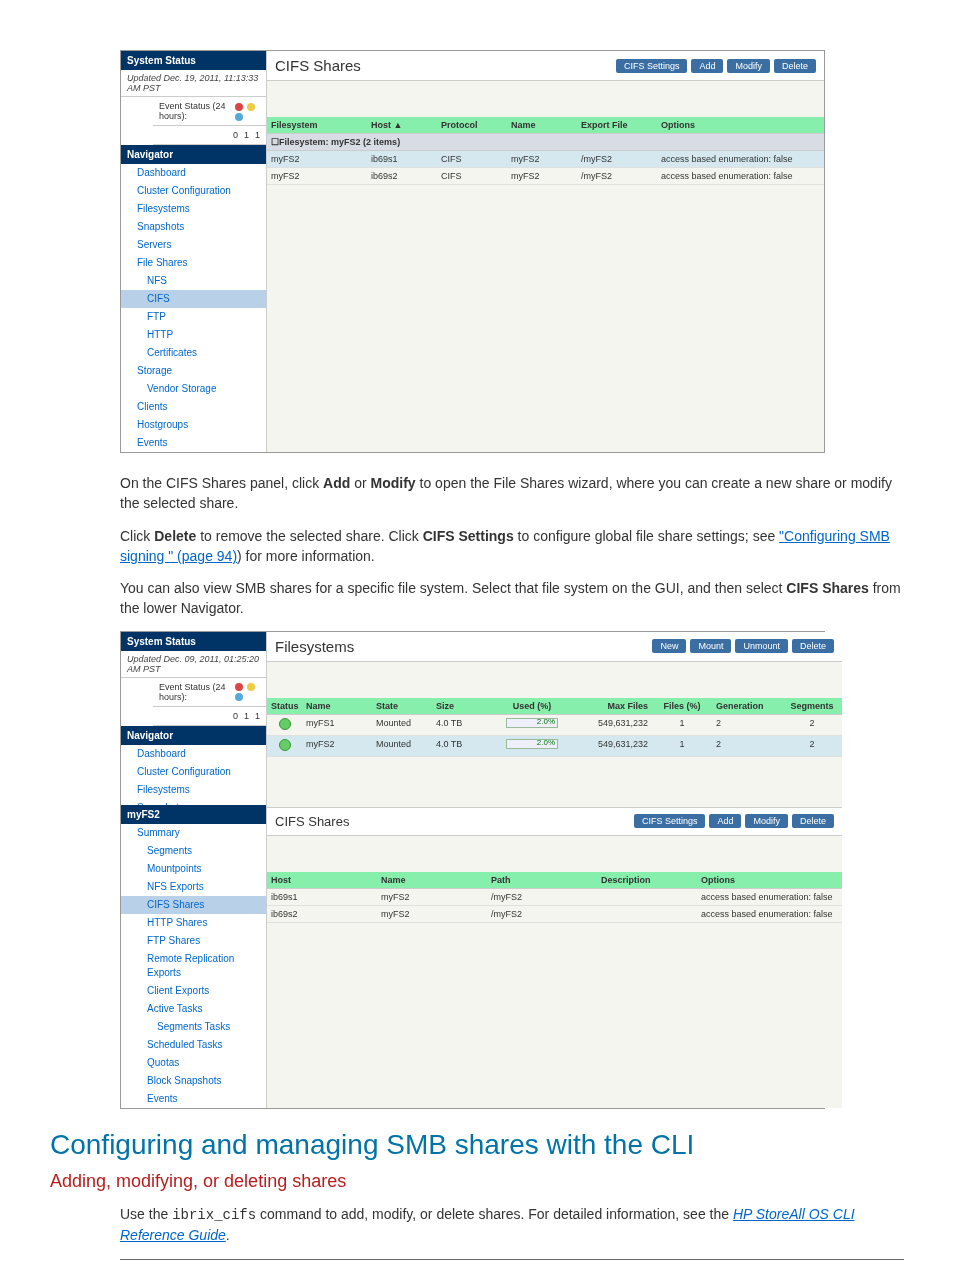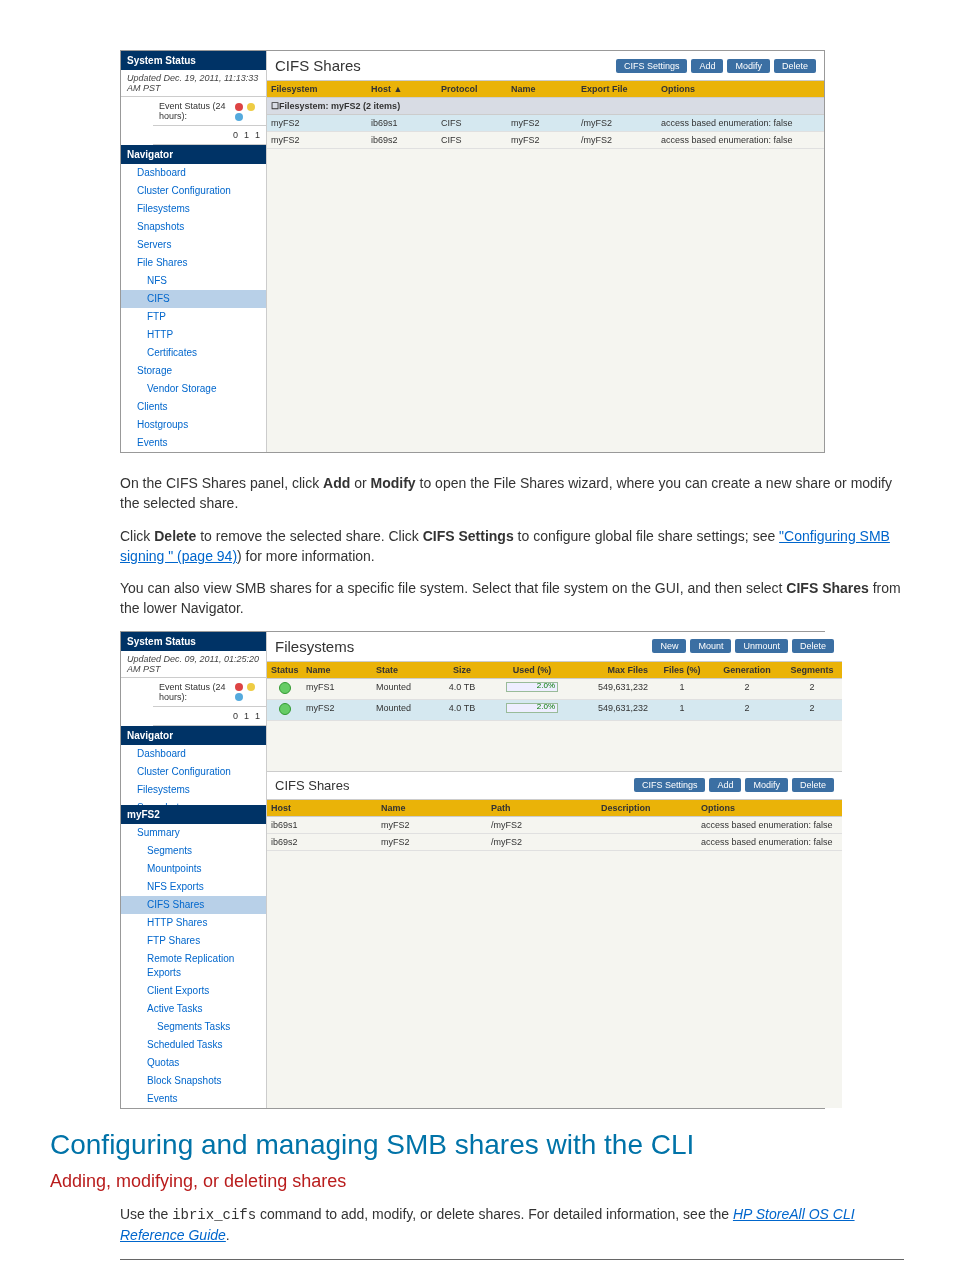--- a/index.html
+++ b/index.html
@@ -75,25 +75,26 @@
     .ss-btn {
       background: #3b6fa3;
       color: #fff;
       padding: 2px 8px;
       font-size: 9px;
       border-radius: 2px;
       white-space: nowrap;
     }
     .table-header {
       display: flex;
-      background: #eab308;
+      background: #86efac;
       font-weight: bold;
       font-size: 9px;
       padding: 3px 0;
       border-bottom: 1px solid #ccc;
+      margin-top: 36px;
     }
     .table-group {
       display: flex;
       background: #d8dce4;
       font-size: 9px;
       padding: 3px 4px;
       border-bottom: 1px solid #ccc;
       font-weight: bold;
     }
     .table-row {
@@ -107,25 +108,25 @@
     .c-fs { width: 100px; }
     .c-host { width: 70px; }
     .c-proto { width: 70px; }
     .c-name { width: 70px; }
     .c-exp { width: 80px; }
     .c-opt { flex: 1; }
     
     .cf-status{width:35px;text-align:center;}
     .cf-name{width:70px;}
     .cf-state{width:60px;}
-    .cf-size{width:60px;text-align:center;}
+    .cf-size{width:60px;text-align:left;}
     .cf-used{width:80px;text-align:center;}
     .cf-max{width:80px;text-align:right;}
     .cf-files{width:60px;text-align:center;}
-    .cf-gen{width:70px;text-align:center;}
+    .cf-gen{width:70px;text-align:left;}
     .cf-seg{width:60px;text-align:center;}
 
     .cs-host{width:110px;}
     .cs-name{width:110px;}
     .cs-path{width:110px;}
     .cs-desc{width:100px;}
     .cs-opt{flex:1;}
 
     .body-para {
       margin: 12px 0 12px 70px;

